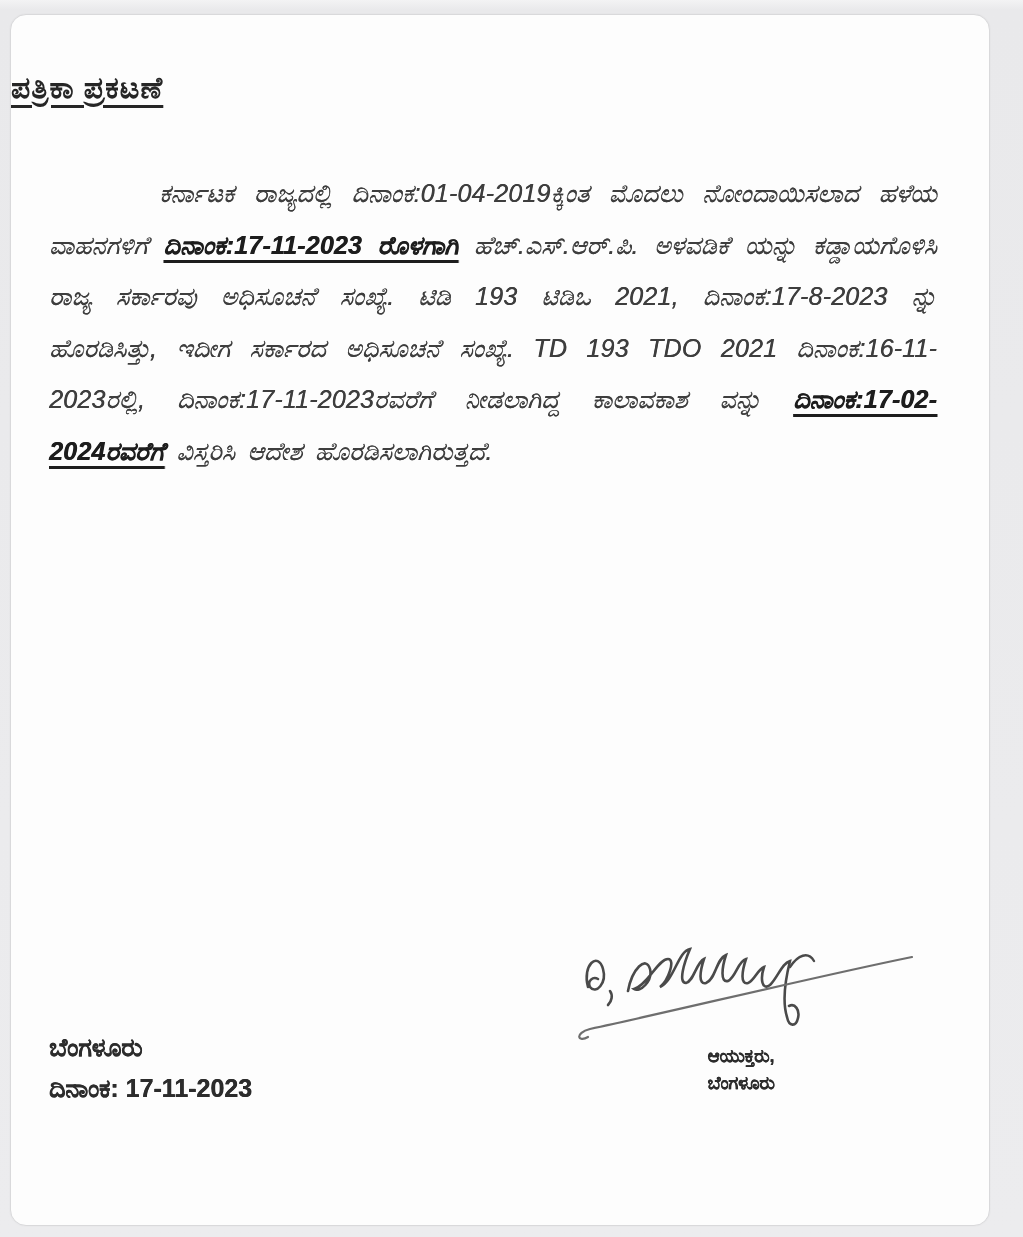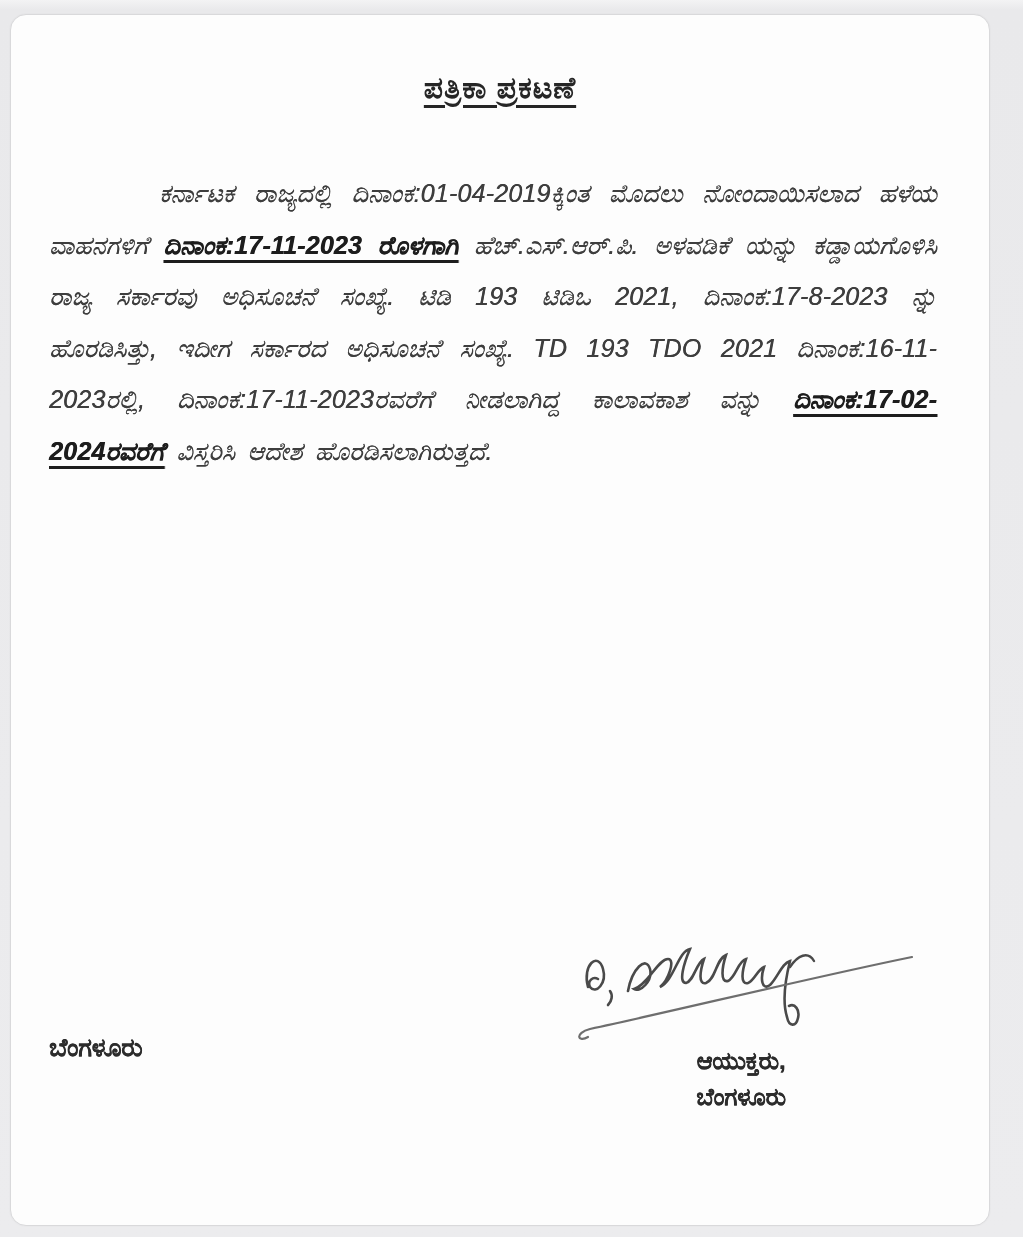--- a/index.html
+++ b/index.html
@@ -26,21 +26,21 @@
     border-radius: 16px;
     box-shadow: 0 0 2px rgba(0,0,0,0.05);
   }
   .content {
     position: relative;
     padding: 0 52px 0 38px;
     color: #3b3b3b;
   }
   .title {
     margin: 56px 0 0;
-    text-align: center;
+    text-align: left;
     font-size: 30px;
     font-weight: bold;
     color: #262626;
     letter-spacing: 1px;
   }
   .title span {
     text-decoration: underline;
     text-decoration-thickness: 2.5px;
     text-underline-offset: 7px;
   }
@@ -75,21 +75,21 @@
     color: #2c2c2c;
     line-height: 1.62;
     text-shadow: 0.4px 0 0 currentColor;
   }
   .sign-block {
     position: absolute;
     top: 1028px;
     right: 28px;
     width: 440px;
     text-align: center;
-    font-size: 24px;
+    font-size: 18px;
     font-weight: bold;
     color: #2c2c2c;
     line-height: 1.5;
     text-shadow: 0.4px 0 0 currentColor;
   }
   .signature {
     position: absolute;
     top: 900px;
     right: 70px;
     width: 345px;
@@ -109,20 +109,21 @@
     <div class="content">
 
       <p class="para para-1"><span>ಕರ್ನಾಟಕ ರಾಜ್ಯದಲ್ಲಿ ದಿನಾಂಕ:01-04-2019ಕ್ಕಿಂತ ಮೊದಲು ನೋಂದಾಯಿಸಲಾದ ಹಳೆಯ ವಾಹನಗಳಿಗೆ </span><span class="hl">ದಿನಾಂಕ:17-11-2023 ರೊಳಗಾಗಿ</span><span> ಹೆಚ್.ಎಸ್.ಆರ್.ಪಿ. ಅಳವಡಿಕೆ ಯನ್ನು ಕಡ್ಡಾಯಗೊಳಿಸಿ ರಾಜ್ಯ ಸರ್ಕಾರವು ಅಧಿಸೂಚನೆ ಸಂಖ್ಯೆ. ಟಿಡಿ 193 ಟಿಡಿಒ 2021, ದಿನಾಂಕ:17-8-2023 ನ್ನು ಹೊರಡಿಸಿತ್ತು, ಇದೀಗ ಸರ್ಕಾರದ ಅಧಿಸೂಚನೆ ಸಂಖ್ಯೆ. TD 193 TDO 2021 ದಿನಾಂಕ:16-11-2023ರಲ್ಲಿ, ದಿನಾಂಕ:17-11-2023ರವರೆಗೆ ನೀಡಲಾಗಿದ್ದ ಕಾಲಾವಕಾಶ ವನ್ನು </span><span class="hl">ದಿನಾಂಕ:17-02-2024ರವರೆಗೆ</span><span> ವಿಸ್ತರಿಸಿ ಆದೇಶ ಹೊರಡಿಸಲಾಗಿರುತ್ತದೆ.</span></p>
 
 
 
     </div>
 
     <div class="dateline">
       <div>ಬೆಂಗಳೂರು</div>
+      <div>ದಿನಾಂಕ: 17-11-2023</div>
     </div>
 
     <svg class="signature" viewBox="0 0 345 132" fill="none" xmlns="http://www.w3.org/2000/svg">
 
       <path d="M14,72 C8,50 24,36 29,54 C33,68 22,80 16,72 C13,66 19,61 24,64" stroke="#4a4a4a" stroke-width="2.6" stroke-linecap="round"></path>
       <path d="M36,76 C39,80 38,86 34,90" stroke="#4a4a4a" stroke-width="2.6" stroke-linecap="round"></path>
 
       <path d="M54,76 C58,54 72,40 76,54 C79,66 66,78 60,74 C74,70 84,44 94,44 C102,44 94,66 86,72
                C100,66 104,36 116,34 C110,48 104,68 112,68 C120,66 122,48 130,44 C126,56 124,70 132,68
                C142,64 142,44 152,40 C148,52 146,68 154,66 C162,62 164,46 172,44 C168,56 166,70 174,68

